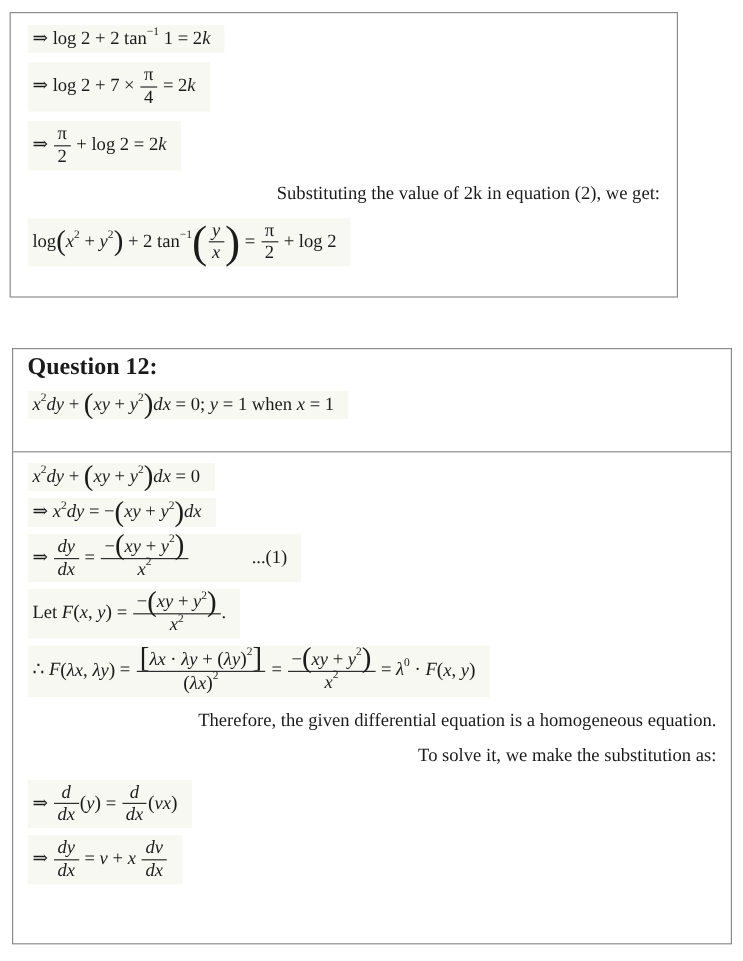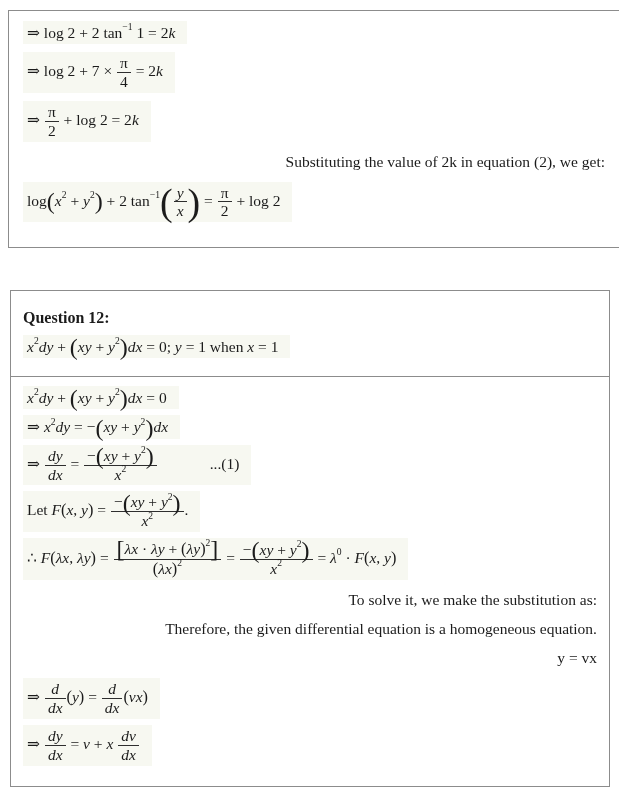--- a/index.html
+++ b/index.html
@@ -10,25 +10,25 @@
     color:#1b1b1b;
     position:relative;
     overflow:hidden;
   }
   .box {
     position:absolute;
     border:1px solid #8c8c8c;
     box-sizing:border-box;
     background:#ffffff;
   }
-  #solution-box { left:8px; top:10px; width:612px; height:238px; padding:2px 14px; overflow:hidden; }
+  #solution-box { left:8px; top:10px; width:557px; height:238px; padding:2px 14px; overflow:hidden; }
   #qa-box { left:10px; top:290px; width:600px; height:497px; padding:0; }
   .q-section { border-bottom:1px solid #8c8c8c; height:86px; padding:3px 12px; box-sizing:border-box; overflow:hidden; }
   .a-section { height:409px; padding:3px 12px; box-sizing:border-box; overflow:hidden; }
-  .heading { font-weight:bold; font-size:16px; margin:15px 0 2px 0; }
+  .heading { font-weight:bold; font-size:20px; margin:1px 0 2px 0; }
   .textline { font-size:15.5px; margin:11px 0;text-align:right; }
   .eqline { font-size:15.5px; margin:8px 0; line-height:1.25; white-space:nowrap; }
   .eqline.tight { margin:6px 0; }
   .shade { display:inline-block; background:#f7f8f1; padding:2px 12px 2px 4px; }
   .it { font-style:italic; }
   sup.sp { font-size:0.62em; line-height:0; position:relative; top:-0.15em; vertical-align:super; }
   .frac { display:inline-block; vertical-align:middle; text-align:center; padding:0 1px; }
   .num,.den { display:block; line-height:1.15; padding:0 3px; }
   .den { border-top:1px solid #2e2e2e; }
   .grp { white-space:nowrap;font-family:Liberation Serif, serif; }
@@ -52,19 +52,18 @@
   <div class="q-section">
     <div class="heading">Question 12:</div>
     <div class="eqline"><span class="shade"><span class="it">x</span><sup class="sp">2</sup><span class="it">dy</span><span class="rm"> + </span><span class="grp"><span class="fence f1">(</span><span class="it">xy</span><span class="rm"> + </span><span class="it">y</span><sup class="sp">2</sup><span class="fence f1">)</span></span><span class="it">dx</span><span class="rm"> = 0; </span><span class="it">y</span><span class="rm"> = 1 when </span><span class="it">x</span><span class="rm"> = 1</span></span></div>
   </div>
   <div class="a-section">
     <div class="eqline tight"><span class="shade"><span class="it">x</span><sup class="sp">2</sup><span class="it">dy</span><span class="rm"> + </span><span class="grp"><span class="fence f1">(</span><span class="it">xy</span><span class="rm"> + </span><span class="it">y</span><sup class="sp">2</sup><span class="fence f1">)</span></span><span class="it">dx</span><span class="rm"> = 0</span></span></div>
     <div class="eqline tight"><span class="shade"><span class="rm">⇒ </span><span class="it">x</span><sup class="sp">2</sup><span class="it">dy</span><span class="rm"> = −</span><span class="grp"><span class="fence f1">(</span><span class="it">xy</span><span class="rm"> + </span><span class="it">y</span><sup class="sp">2</sup><span class="fence f1">)</span></span><span class="it">dx</span></span></div>
     <div class="eqline tight"><span class="shade"><span><span class="rm">⇒ </span><span class="frac"><span class="num"><span class="it">dy</span></span><span class="den"><span class="it">dx</span></span></span><span class="rm"> = </span><span class="frac"><span class="num"><span class="rm">−</span><span class="grp"><span class="fence f1">(</span><span class="it">xy</span><span class="rm"> + </span><span class="it">y</span><sup class="sp">2</sup><span class="fence f1">)</span></span></span><span class="den"><span class="it">x</span><sup class="sp">2</sup></span></span></span><span class="eqref">...(1)</span></span></div>
     <div class="eqline tight"><span class="shade"><span class="rm">Let </span><span class="it">F</span><span class="grp"><span class="fence f0">(</span><span class="it">x</span><span class="rm">, </span><span class="it">y</span><span class="fence f0">)</span></span><span class="rm"> = </span><span class="frac"><span class="num"><span class="rm">−</span><span class="grp"><span class="fence f1">(</span><span class="it">xy</span><span class="rm"> + </span><span class="it">y</span><sup class="sp">2</sup><span class="fence f1">)</span></span></span><span class="den"><span class="it">x</span><sup class="sp">2</sup></span></span><span class="rm">.</span></span></div>
     <div class="eqline tight"><span class="shade"><span class="rm">∴ </span><span class="it">F</span><span class="grp"><span class="fence f0">(</span><span class="it">λx</span><span class="rm">, </span><span class="it">λy</span><span class="fence f0">)</span></span><span class="rm"> = </span><span class="frac"><span class="num"><span class="grp"><span class="fence f1">[</span><span class="it">λx</span><span class="rm"> · </span><span class="it">λy</span><span class="rm"> + </span><span class="grp"><span class="fence f0">(</span><span class="it">λy</span><span class="fence f0">)</span></span><sup class="sp">2</sup><span class="fence f1">]</span></span></span><span class="den"><span class="grp"><span class="fence f0">(</span><span class="it">λx</span><span class="fence f0">)</span></span><sup class="sp">2</sup></span></span><span class="rm"> = </span><span class="frac"><span class="num"><span class="rm">−</span><span class="grp"><span class="fence f1">(</span><span class="it">xy</span><span class="rm"> + </span><span class="it">y</span><sup class="sp">2</sup><span class="fence f1">)</span></span></span><span class="den"><span class="it">x</span><sup class="sp">2</sup></span></span><span class="rm"> = </span><span class="it">λ</span><sup class="sp">0</sup><span class="rm"> · </span><span class="it">F</span><span class="grp"><span class="fence f0">(</span><span class="it">x</span><span class="rm">, </span><span class="it">y</span><span class="fence f0">)</span></span></span></div>
+    <div class="textline">Therefore, the given differential equation is a homogeneous equation.</div>
     <div class="textline">To solve it, we make the substitution as:</div>
-    <div class="textline">Therefore, the given differential equation is a homogeneous equation.</div>
-    <div class="textline">y = vx</div>
     <div class="eqline tight"><span class="shade"><span class="rm">⇒ </span><span class="frac"><span class="num"><span class="it">d</span></span><span class="den"><span class="it">dx</span></span></span><span class="grp"><span class="fence f0">(</span><span class="it">y</span><span class="fence f0">)</span></span><span class="rm"> = </span><span class="frac"><span class="num"><span class="it">d</span></span><span class="den"><span class="it">dx</span></span></span><span class="grp"><span class="fence f0">(</span><span class="it">vx</span><span class="fence f0">)</span></span></span></div>
     <div class="eqline tight"><span class="shade"><span class="rm">⇒ </span><span class="frac"><span class="num"><span class="it">dy</span></span><span class="den"><span class="it">dx</span></span></span><span class="rm"> = </span><span class="it">v</span><span class="rm"> + </span><span class="it">x</span><span class="rm"> </span><span class="frac"><span class="num"><span class="it">dv</span></span><span class="den"><span class="it">dx</span></span></span></span></div>
   </div>
 </div>
 
 </body></html>

